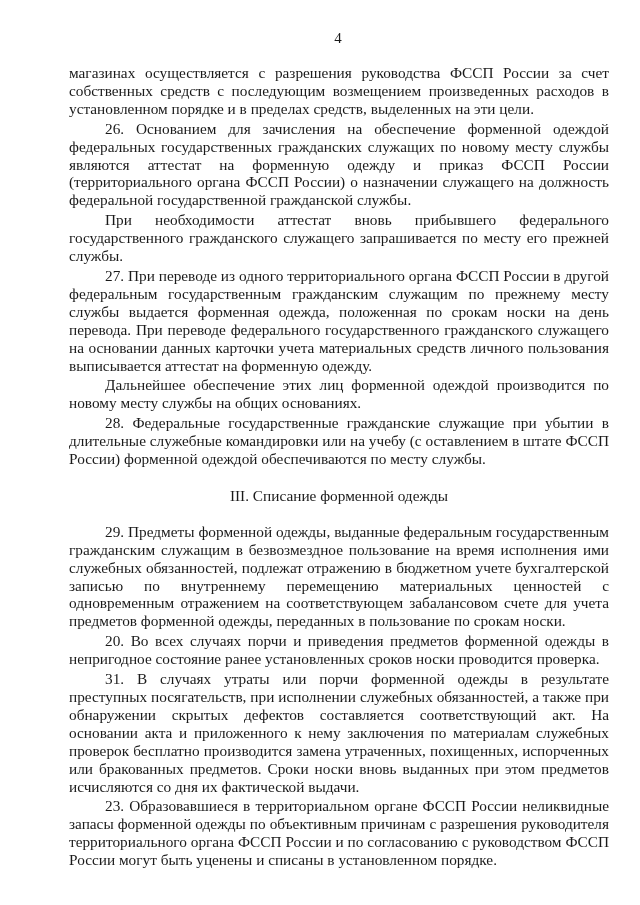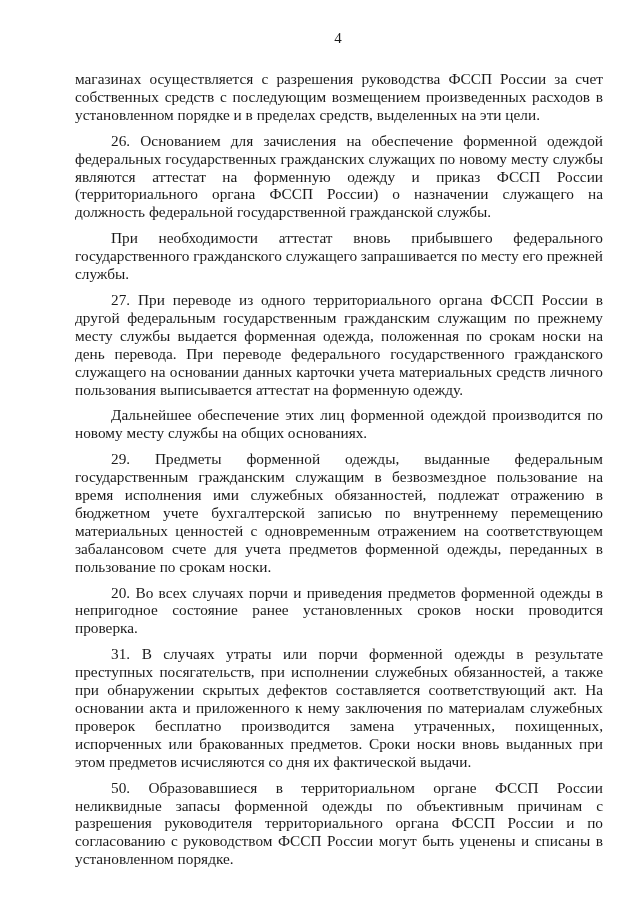--- a/index.html
+++ b/index.html
@@ -27,21 +27,21 @@
     .content {
       position: absolute;
       top: 62px;
       left: 67px;
       width: 544px;
       font-size: 15.3px;
       line-height: 17.9px;
       text-align: justify;
     }
     .content p {
-      margin: 8px;
+      margin: 2px;
       text-indent: 36px;
     }
     .content p.no-indent {
       text-indent: 0;
     }
     .section-heading {
       margin: 19px 0 18px 0;
       text-align: center;
       text-indent: 0;
       font-size: 15.3px;
@@ -52,19 +52,21 @@
 <body>
 
 <div class="page-number">4</div>
 
 <div class="content">
   <p class="no-indent">магазинах осуществляется с разрешения руководства ФССП России за счет собственных средств с последующим возмещением произведенных расходов в установленном порядке и в пределах средств, выделенных на эти цели.</p>
   <p>26. Основанием для зачисления на обеспечение форменной одеждой федеральных государственных гражданских служащих по новому месту службы являются аттестат на форменную одежду и приказ ФССП России (территориального органа ФССП России) о назначении служащего на должность федеральной государственной гражданской службы.</p>
   <p>При необходимости аттестат вновь прибывшего федерального государственного гражданского служащего запрашивается по месту его прежней службы.</p>
   <p>27. При переводе из одного территориального органа ФССП России в другой федеральным государственным гражданским служащим по прежнему месту службы выдается форменная одежда, положенная по срокам носки на день перевода. При переводе федерального государственного гражданского служащего на основании данных карточки учета материальных средств личного пользования выписывается аттестат на форменную одежду.</p>
   <p>Дальнейшее обеспечение этих лиц форменной одеждой производится по новому месту службы на общих основаниях.</p>
+  <p>28. Федеральные государственные гражданские служащие при убытии в длительные служебные командировки или на учебу (с оставлением в штате ФССП России) форменной одеждой обеспечиваются по месту службы.</p>
 
+  <div class="section-heading">III. Списание форменной одежды</div>
 
   <p>29. Предметы форменной одежды, выданные федеральным государственным гражданским служащим в безвозмездное пользование на время исполнения ими служебных обязанностей, подлежат отражению в бюджетном учете бухгалтерской записью по внутреннему перемещению материальных ценностей с одновременным отражением на соответствующем забалансовом счете для учета предметов форменной одежды, переданных в пользование по срокам носки.</p>
   <p>20. Во всех случаях порчи и приведения предметов форменной одежды в непригодное состояние ранее установленных сроков носки проводится проверка.</p>
   <p>31. В случаях утраты или порчи форменной одежды в результате преступных посягательств, при исполнении служебных обязанностей, а также при обнаружении скрытых дефектов составляется соответствующий акт. На основании акта и приложенного к нему заключения по материалам служебных проверок бесплатно производится замена утраченных, похищенных, испорченных или бракованных предметов. Сроки носки вновь выданных при этом предметов исчисляются со дня их фактической выдачи.</p>
-  <p>50. Образовавшиеся в территориальном органе ФССП России неликвидные запасы форменной одежды по объективным причинам с разрешения руководителя территориального органа ФССП России и по согласованию с руководством ФССП России могут быть уценены и списаны в установленном порядке.</p>
+  <p>23. Образовавшиеся в территориальном органе ФССП России неликвидные запасы форменной одежды по объективным причинам с разрешения руководителя территориального органа ФССП России и по согласованию с руководством ФССП России могут быть уценены и списаны в установленном порядке.</p>
 </div>
 
 </body></html>

